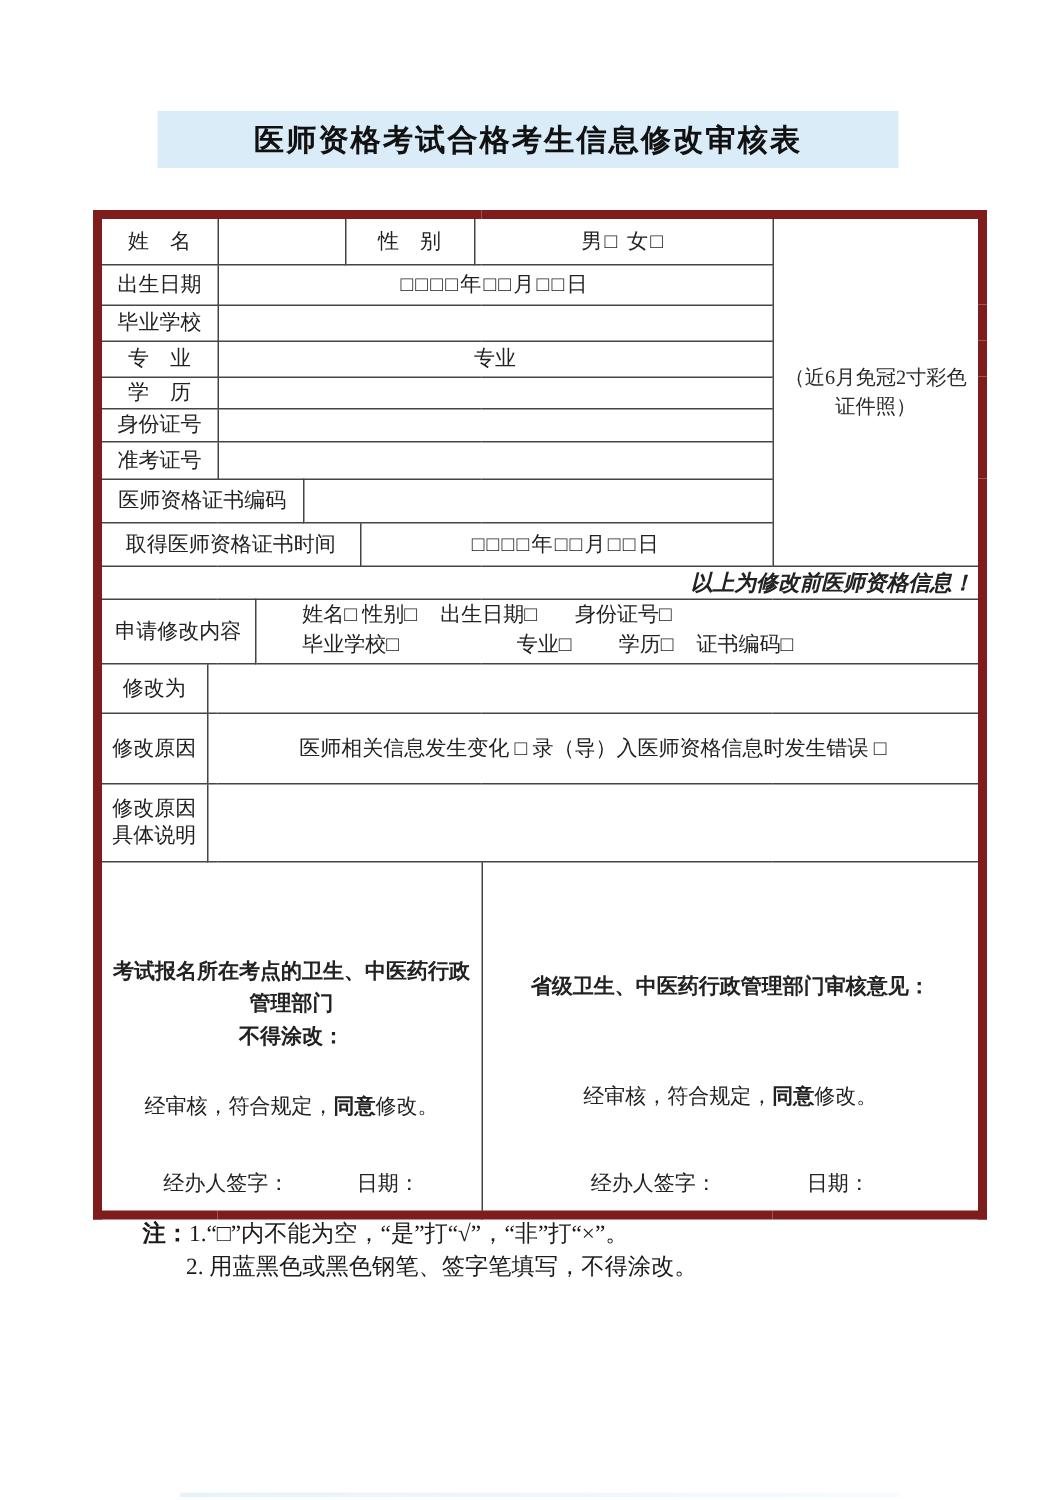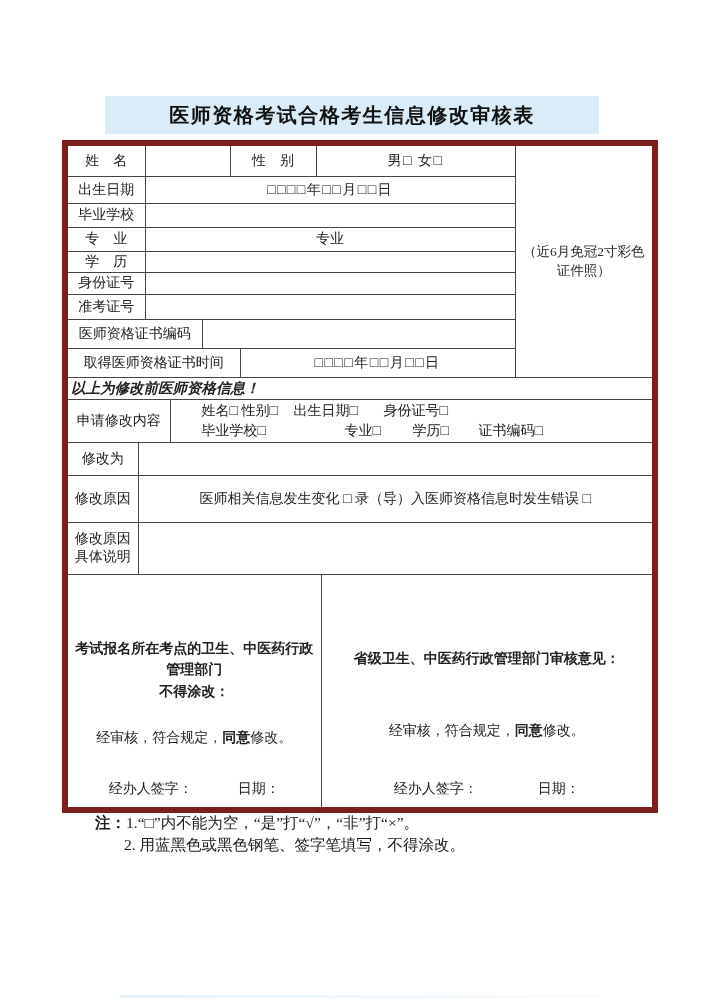--- a/index.html
+++ b/index.html
@@ -9,48 +9,48 @@
     background: #ffffff;
     font-family: "Liberation Serif", "DejaVu Serif", serif;
     color: #1f1f1f;
     overflow: hidden;
   }
   .edge-bottom {
     position: absolute; left: 120px; bottom: 2px; width: 480px; height: 3px;
     background: linear-gradient(90deg, rgba(210,232,246,.55), rgba(225,240,250,.25));
   }
   .title-bar {
-    position: absolute; top: 96px; left: 105px; width: 494px; height: 38px;
+    position: absolute; top: 74px; left: 105px; width: 494px; height: 38px;
     background: #d9ecf7;
     display: flex; align-items: center; justify-content: center;
     font-size: 20px; font-weight: bold; letter-spacing: 1.5px; color: #111;
   }
   table.form {
     position: absolute; top: 140px; left: 62px; width: 590px;
     border-collapse: collapse; table-layout: fixed;
     font-size: 14px; color: #222;
   }
   table.form td {
     border: 1.5px solid #454545;
     padding: 1px 3px;
     vertical-align: middle;
     overflow: hidden;
   }
   table.form { border: 6px solid #7f1d1d; }
   .lbl { text-align: center; }
   .ctr { text-align: center; }
   .sp { letter-spacing: 1.5px; }
   .photo-cell { text-align: center; font-size: 13.5px; line-height: 1.45; color: #2a2a2a; }
-  .notice-row td { text-align: left; font-weight: bold; font-style: italic; font-size: 14.5px; }
+  .notice-row td { text-align: right; font-weight: bold; font-style: italic; font-size: 14.5px; }
   .apply-line { white-space: nowrap; line-height: 20px; }
   .apply-line span { display: inline-block; }
   .l1-i0 { margin-left: 28px; } .l1-i1 { }
   .l1-i2 { margin-left: 12px; } .l1-i3 { margin-left: 22px; }
   .l2-i0 { margin-left: 28px; } .l2-i1 { margin-left: 75px; }
-  .l2-i2 { margin-left: 28px; } .l2-i3 { margin-left: 26px; }
+  .l2-i2 { margin-left: 28px; } .l2-i3 { margin-left: 12px; }
   .review-cell { vertical-align: top; position: relative; }
   .review-header { font-weight: bold; text-align: center; line-height: 1.55; padding-top: 3px; }
   .review-header.single { padding-top: 6px; }
   .approve-line { text-align: center; }
   .approve-left { margin-top: 26px; }
   .approve-right { margin-top: 52px; }
   .bold { font-weight: bold; }
   .sign-line {
     position: absolute; left: 0; bottom: 9px; width: 100%;
     display: flex; justify-content: center;

